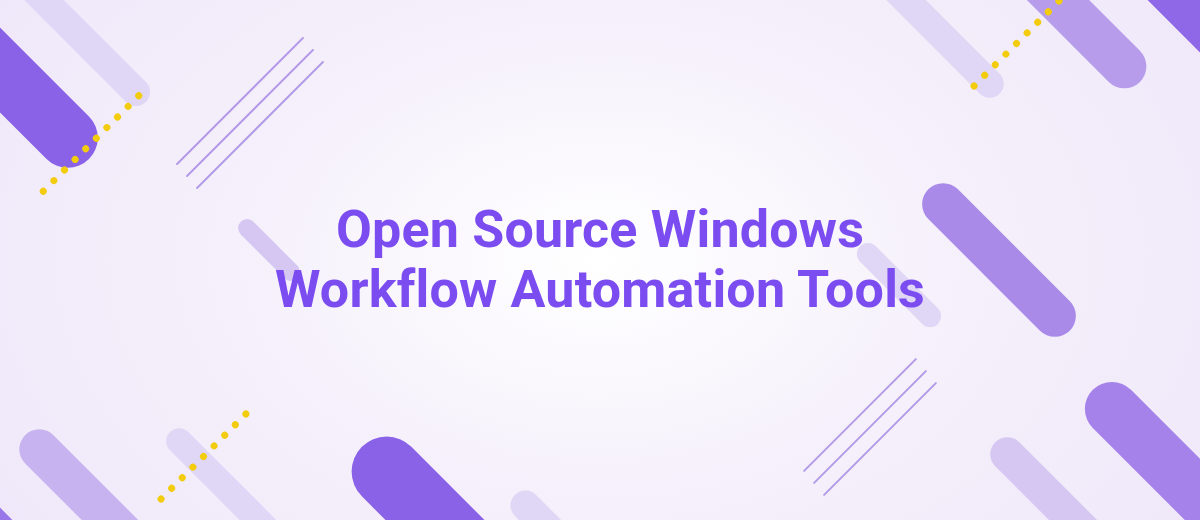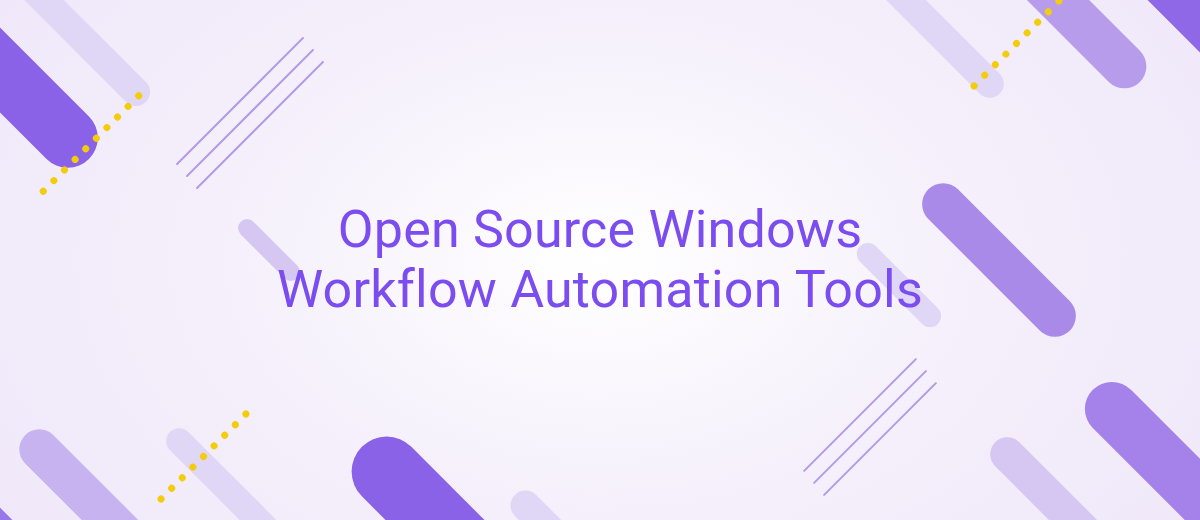--- a/index.html
+++ b/index.html
@@ -48,21 +48,21 @@
     .title-wrap {
       position: absolute;
       inset: 0;
       display: flex;
       align-items: center;
       justify-content: center;
     }
     .title {
       font-size: 52px;
       line-height: 1.15;
-      font-weight: 400;
+      font-weight: 700;
       color: #7b4cf0;
       text-align: center;
       max-width: 720px;
       letter-spacing: 0.2px;
     }
   </style>
 </head>
 <body>
 
 <div class="stage">

